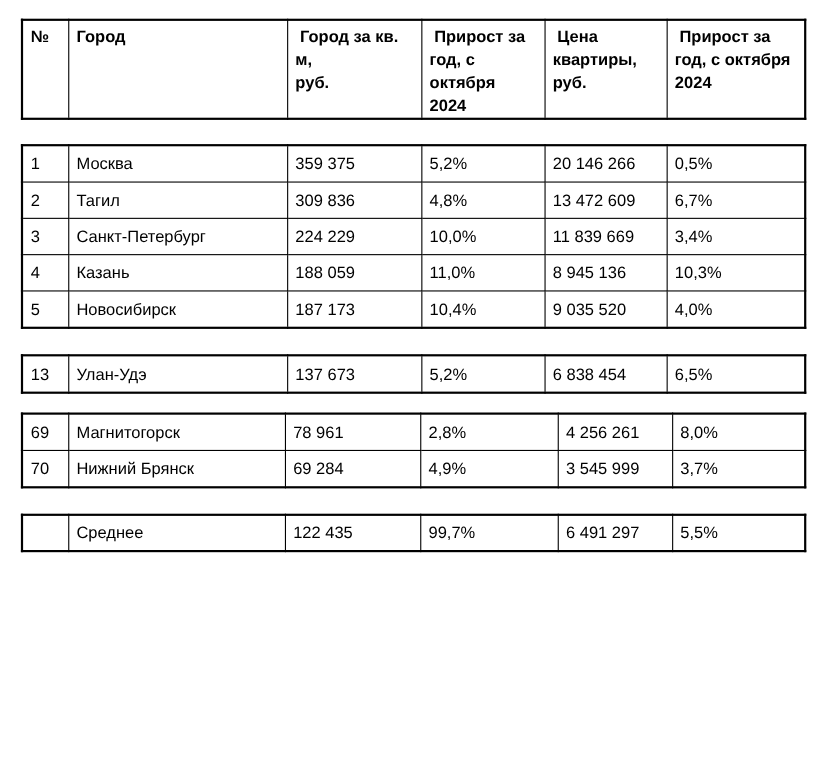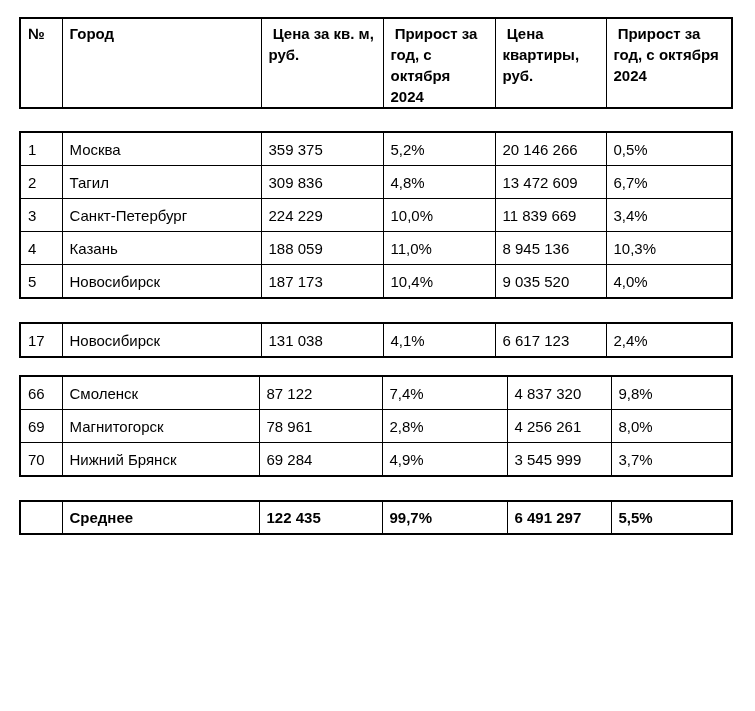--- a/index.html
+++ b/index.html
@@ -42,21 +42,21 @@
 
   
   .body-table td {
     height: 32px;
     vertical-align: middle;
     white-space: nowrap;
   }
 
   
   .avg td {
-    font-weight: 700;
+    font-weight: 400;
     height: 31px;
     vertical-align: middle;
     white-space: nowrap;
   }
 
   .gap22 { margin-top: 22px; }
   .gap23 { margin-top: 23px; }
   .gap17 { margin-top: 17px; }
 
   
@@ -87,21 +87,21 @@
           <col>
           <col>
           <col>
           <col>
           <col>
         </colgroup>
       <tbody>
           <tr>
         <th>№</th>
         <th>Город</th>
-        <th> Цена за кв. м,
+        <th> Город за кв. м,
 руб.</th>
         <th> Прирост за
 год, с
 октября 2024</th>
         <th> Цена
 квартиры,
 руб.</th>
         <th> Прирост за
 год, с октября
 2024</th>
@@ -166,48 +166,40 @@
       <colgroup class="setA">
           <col>
           <col>
           <col>
           <col>
           <col>
           <col>
         </colgroup>
       <tbody>
           <tr>
-            <td>17</td>
-            <td>Новосибирск</td>
-            <td>131 038</td>
-            <td>4,1%</td>
-            <td>6 617 123</td>
-            <td>2,4%</td>
+            <td>13</td>
+            <td>Улан-Удэ</td>
+            <td>137 673</td>
+            <td>5,2%</td>
+            <td>6 838 454</td>
+            <td>6,5%</td>
           </tr>
         </tbody>
     </table>
 
     <table class="body-table gap17">
       <colgroup class="setB">
           <col>
           <col>
           <col>
           <col>
           <col>
           <col>
         </colgroup>
       <tbody>
-          <tr>
-            <td>66</td>
-            <td>Смоленск</td>
-            <td>87 122</td>
-            <td>7,4%</td>
-            <td>4 837 320</td>
-            <td>9,8%</td>
-          </tr>
           <tr>
             <td>69</td>
             <td>Магнитогорск</td>
             <td>78 961</td>
             <td>2,8%</td>
             <td>4 256 261</td>
             <td>8,0%</td>
           </tr>
           <tr>
             <td>70</td>

